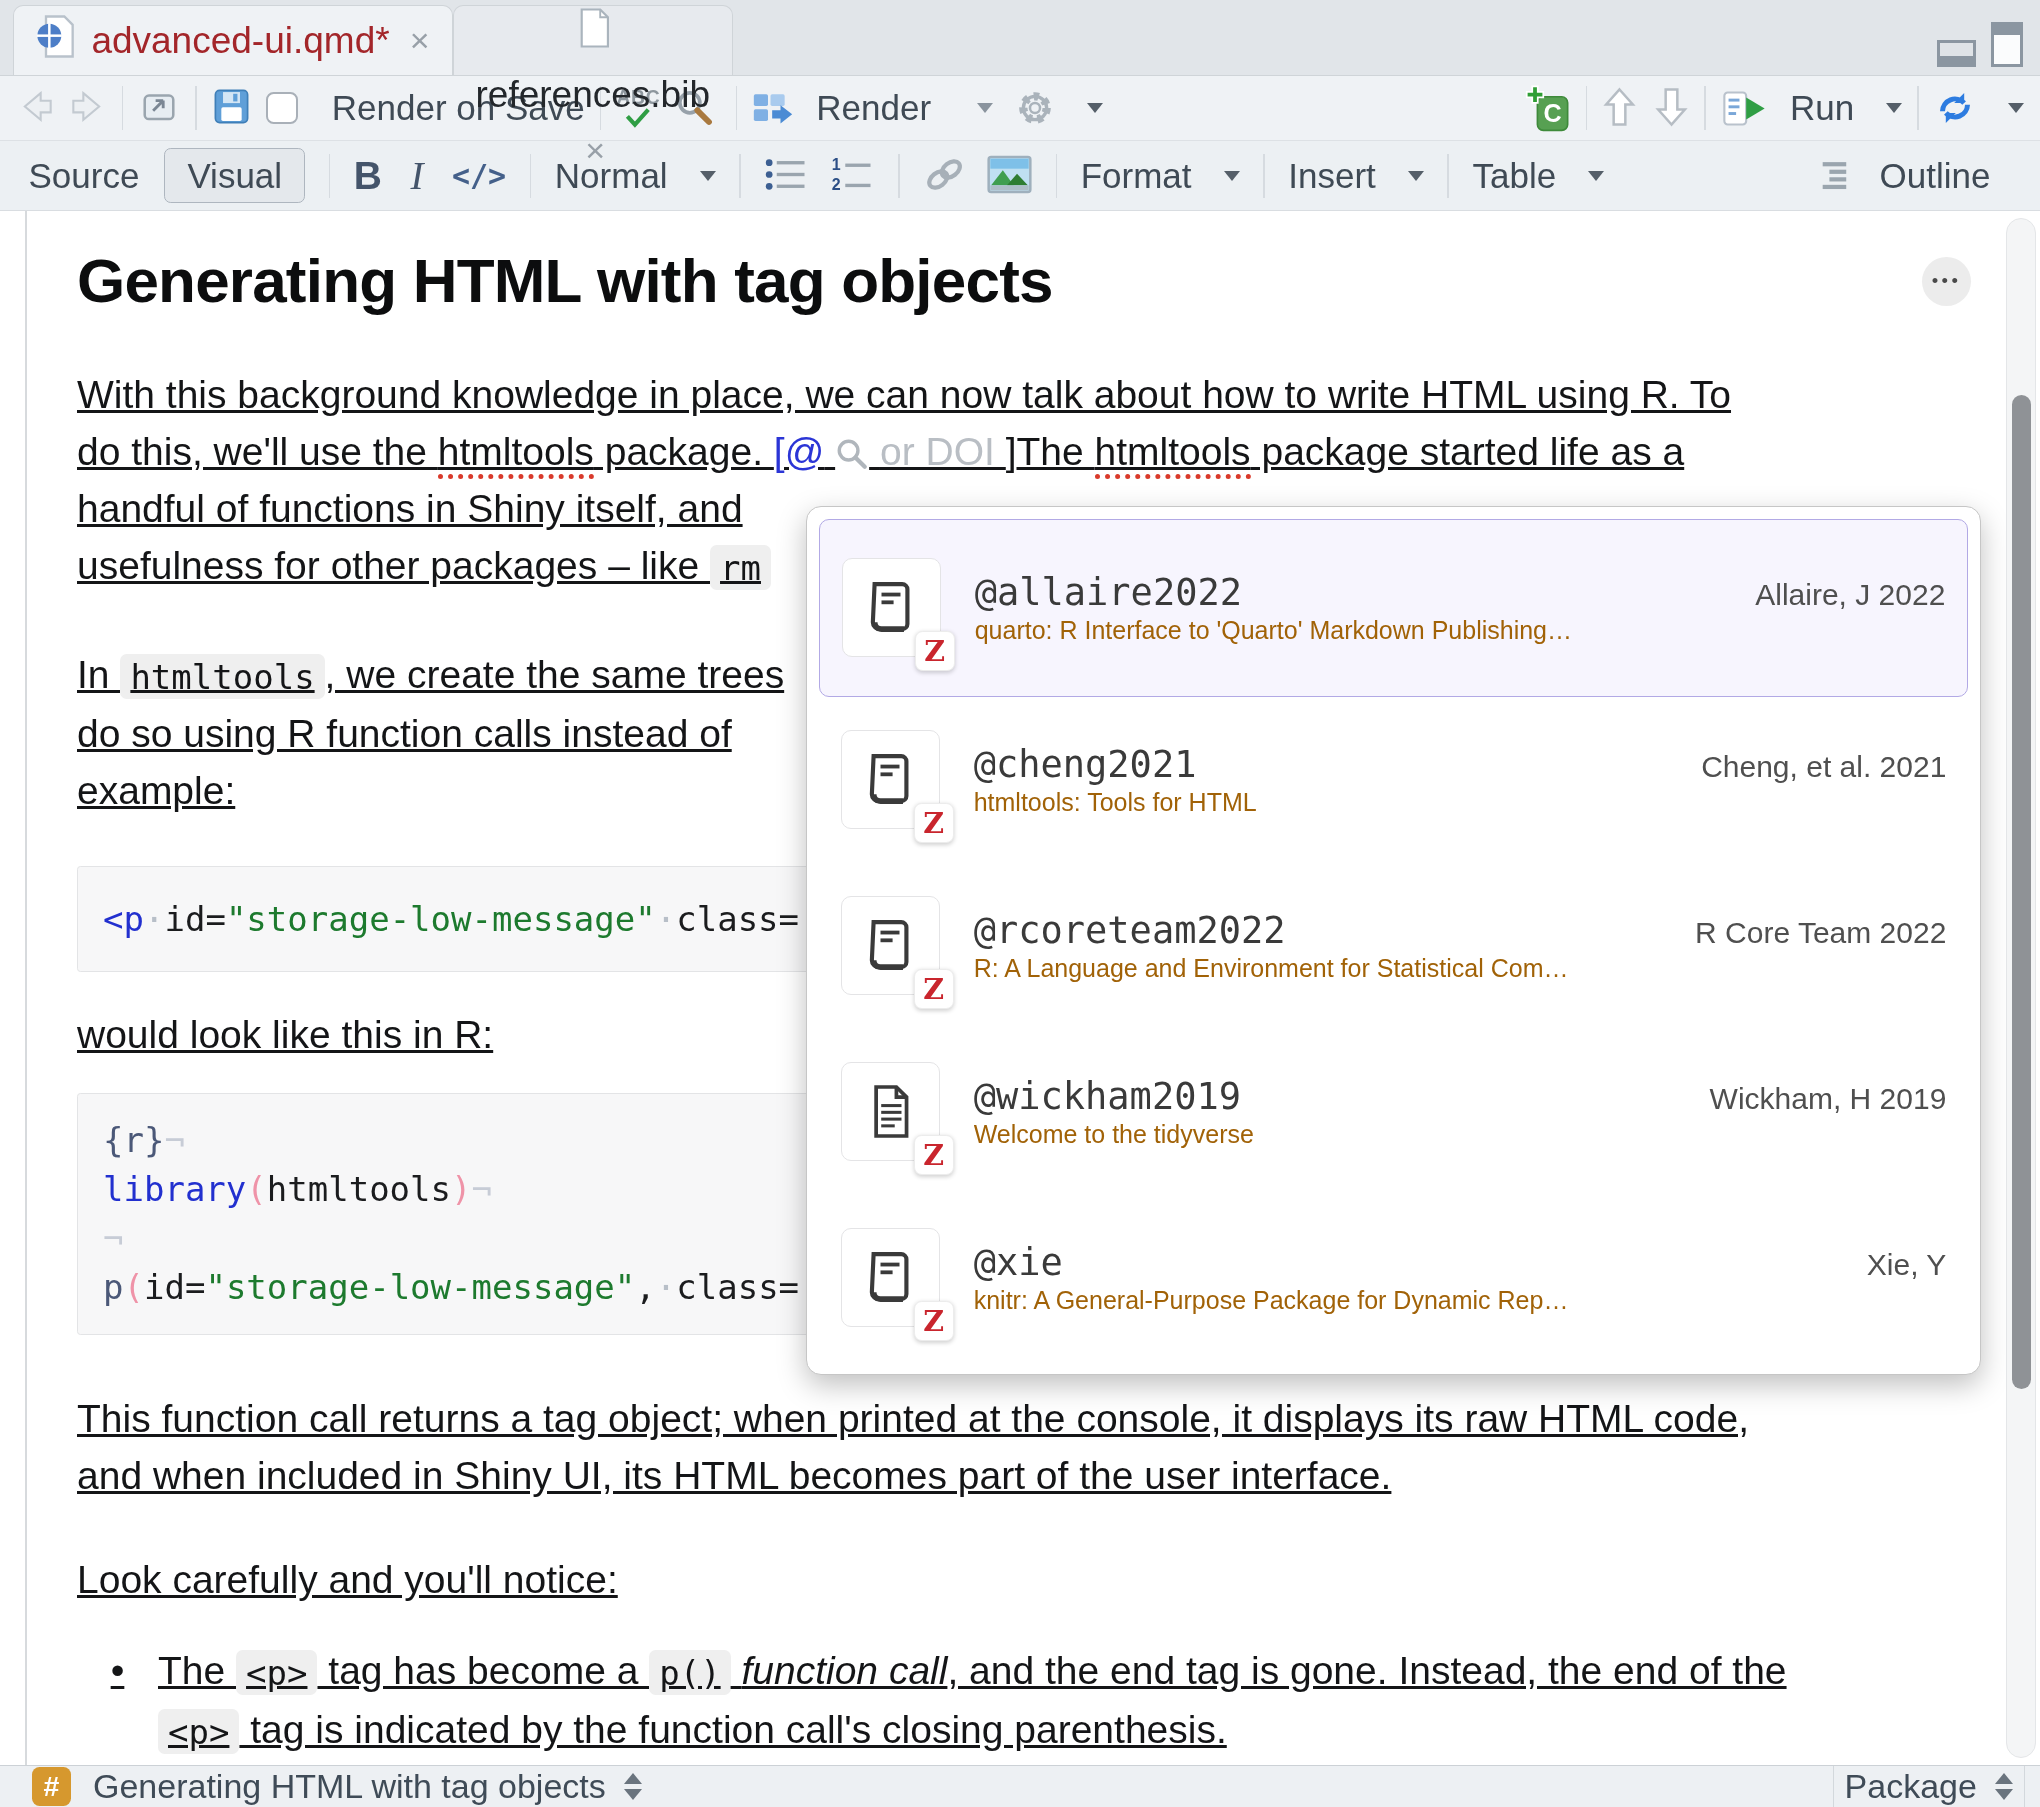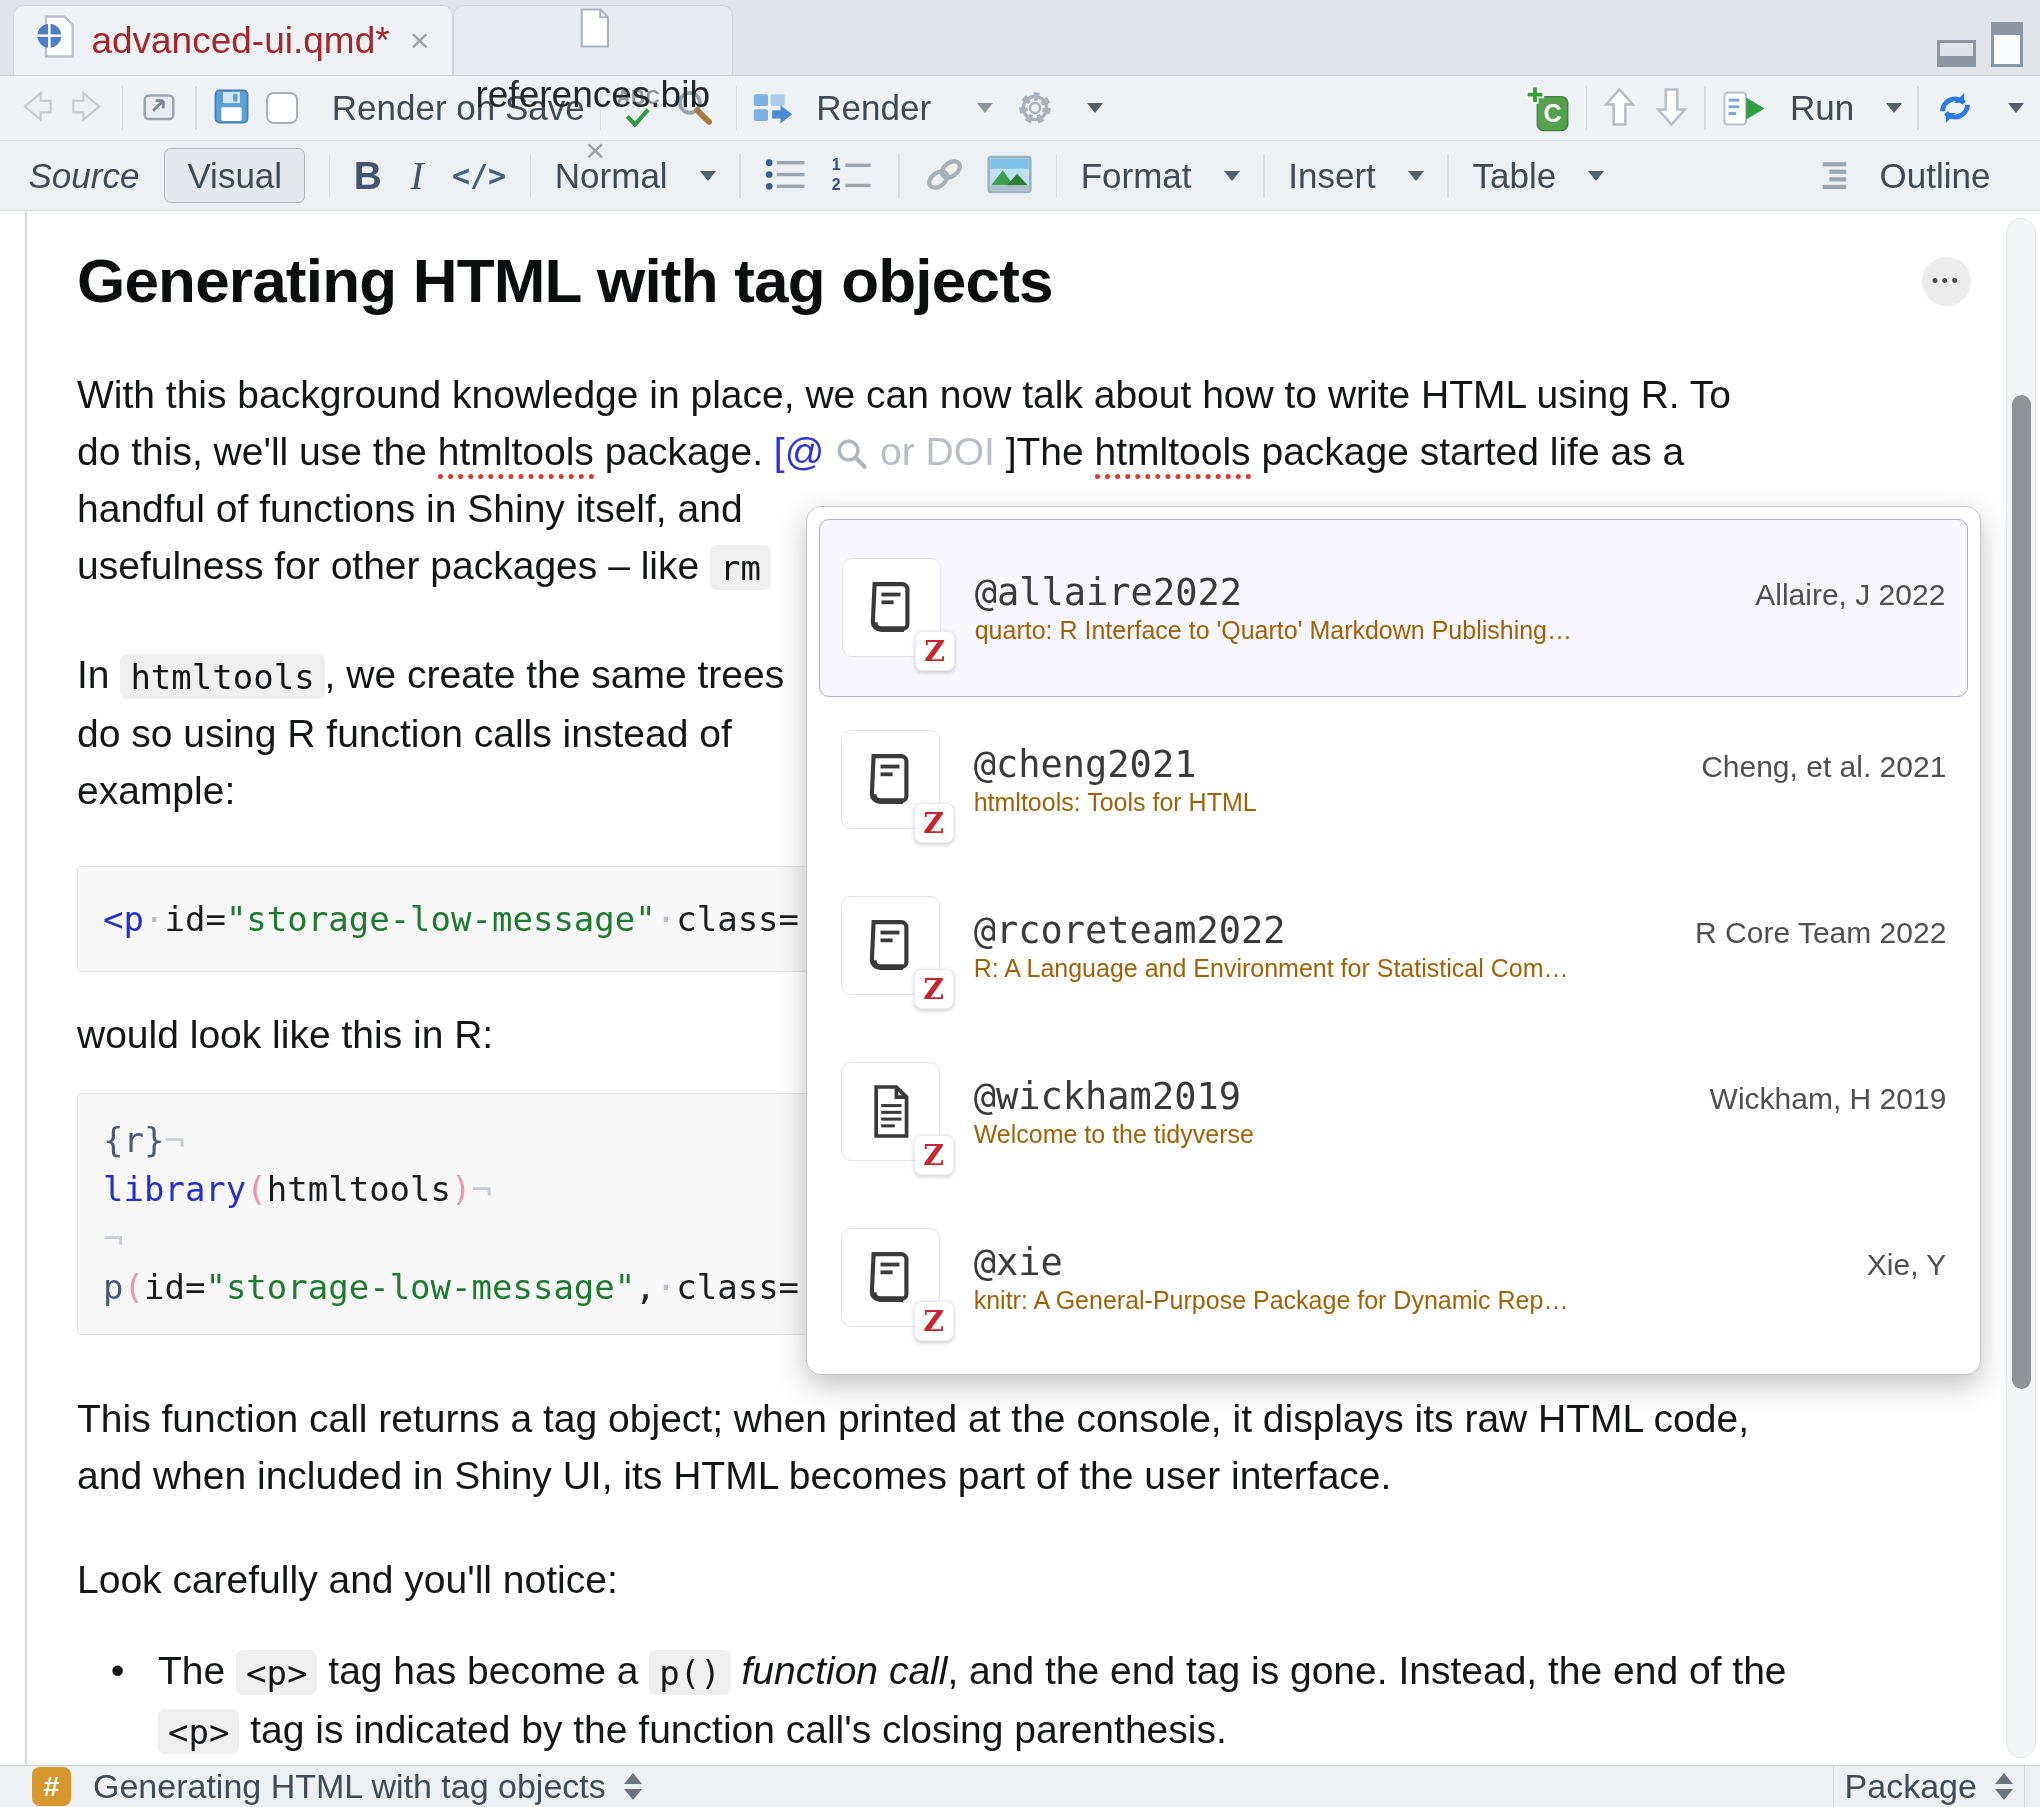--- a/index.html
+++ b/index.html
@@ -41,21 +41,21 @@
   
   .editor{position:relative;height:1554px;background:#fff;overflow:hidden;}
   .leftline{position:absolute;left:25px;top:0;bottom:0;width:1.7px;background:#d7dadd;}
   .content{padding:34px 70px 0 77px;}
   .heading-row{display:flex;justify-content:space-between;align-items:flex-start;}
   h1{margin:0;font-size:62px;font-weight:bold;color:#0c0d0e;letter-spacing:-0.8px;}
   .hdr-right{display:flex;align-items:center;margin-top:11.7px;flex:none;}
   .anchor-badge{font-size:32px;color:#757a80;background:#e9eaeb;border-radius:37px;padding:8.4px 25px;}
   .dots-btn{width:49px;height:49px;border-radius:50%;background:#ececec;color:#4a4a4a;
             font-size:18.5px;letter-spacing:3.4px;display:flex;align-items:center;justify-content:center;margin-left:22px;}
-  .line{font-size:39px;line-height:57px;white-space:nowrap;color:#141517;}
+  .line{font-size:39px;line-height:57px;white-space:nowrap;color:#141517;text-decoration:underline;}
   .para{margin-top:50px;}
   .sp-err{border-bottom:5px dotted #d93a2b;padding-bottom:0.8px;}
   .cite-open{color:#2b35d6;}
   .or-doi{color:#b9bec4;}
   .icode{font-family:"DejaVu Sans Mono",monospace;font-size:34px;background:#efefef;border-radius:6.7px;padding:2.5px 10px;}
   .ital{font-style:italic;}
   .codeblock{background:#f7f7f8;border:1.7px solid #e3e4e6;border-radius:3.4px;
              font-family:"DejaVu Sans Mono",monospace;font-size:34px;color:#1b1c1e;white-space:nowrap;}
   .cb1{margin-top:47px;padding:32px 25px;}
   .cb2{margin-top:30px;padding:22px 25px;line-height:49px;}
@@ -235,21 +235,21 @@
         <path d="M40 20 a15 15 0 0 1 -26 10" fill="none" stroke="#2d7ce0" stroke-width="6"></path>
         <path d="M36 6 v12 h-12 z" fill="#2d7ce0"></path>
         <path d="M14 42 v-12 h12 z" fill="#2d7ce0"></path>
       </svg>
       <span class="caret"></span>
     </div>
   </div>
 </div>
 
 <div class="toolbar2">
-  <span class="tlabel" style="margin-right:25px;font-style:italic;">Source</span>
+  <span class="tlabel" style="margin-right:25px;">Source</span>
   <span class="tlabel visualbtn">Visual</span>
   <div class="sep" style="margin:0 23.5px;"></div>
   <span class="fmt-b" style="margin-right:28.5px;">B</span>
   <span class="fmt-i" style="margin-right:28.5px;">I</span>
   <span class="fmt-code">&lt;/&gt;</span>
   <div class="sep" style="margin:0 23.5px;"></div>
   <div class="tgroup">
     <span class="tlabel">Normal</span>
     <span class="caret"></span>
   </div>

